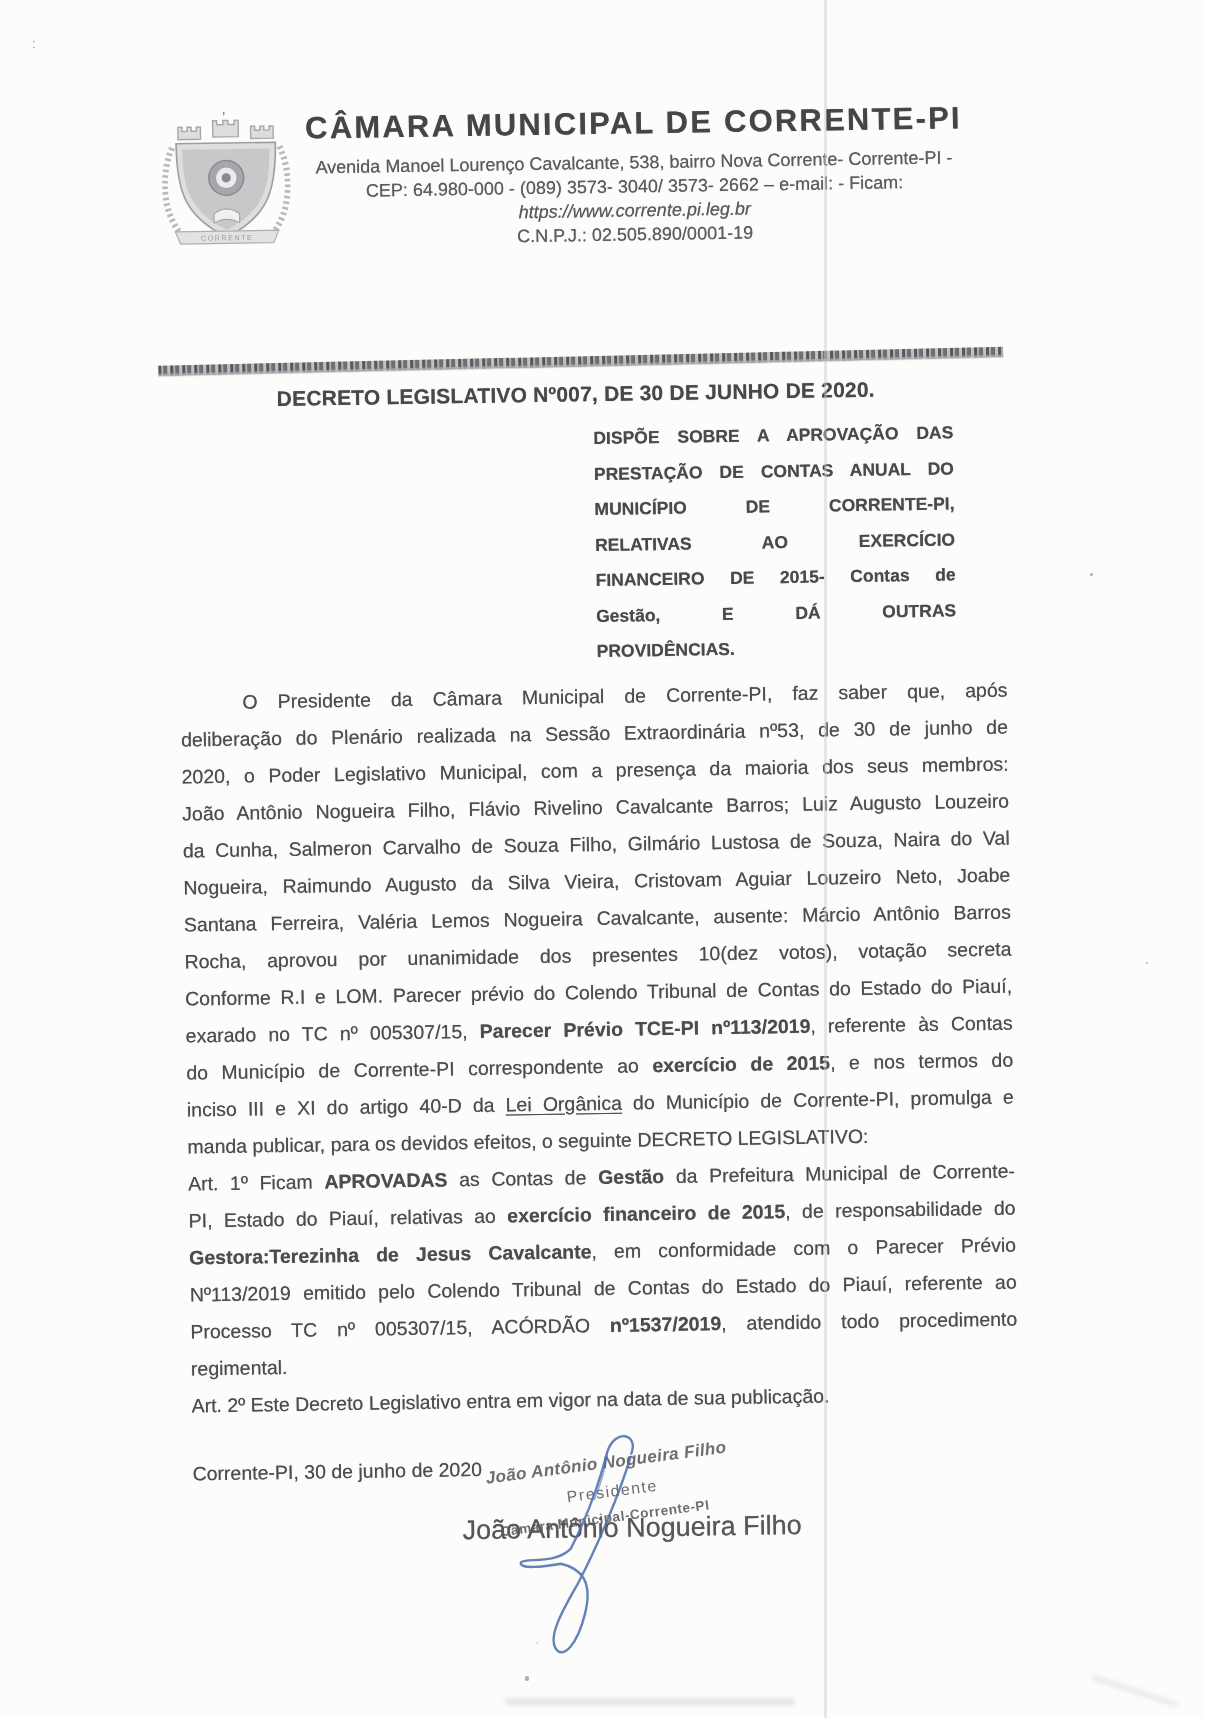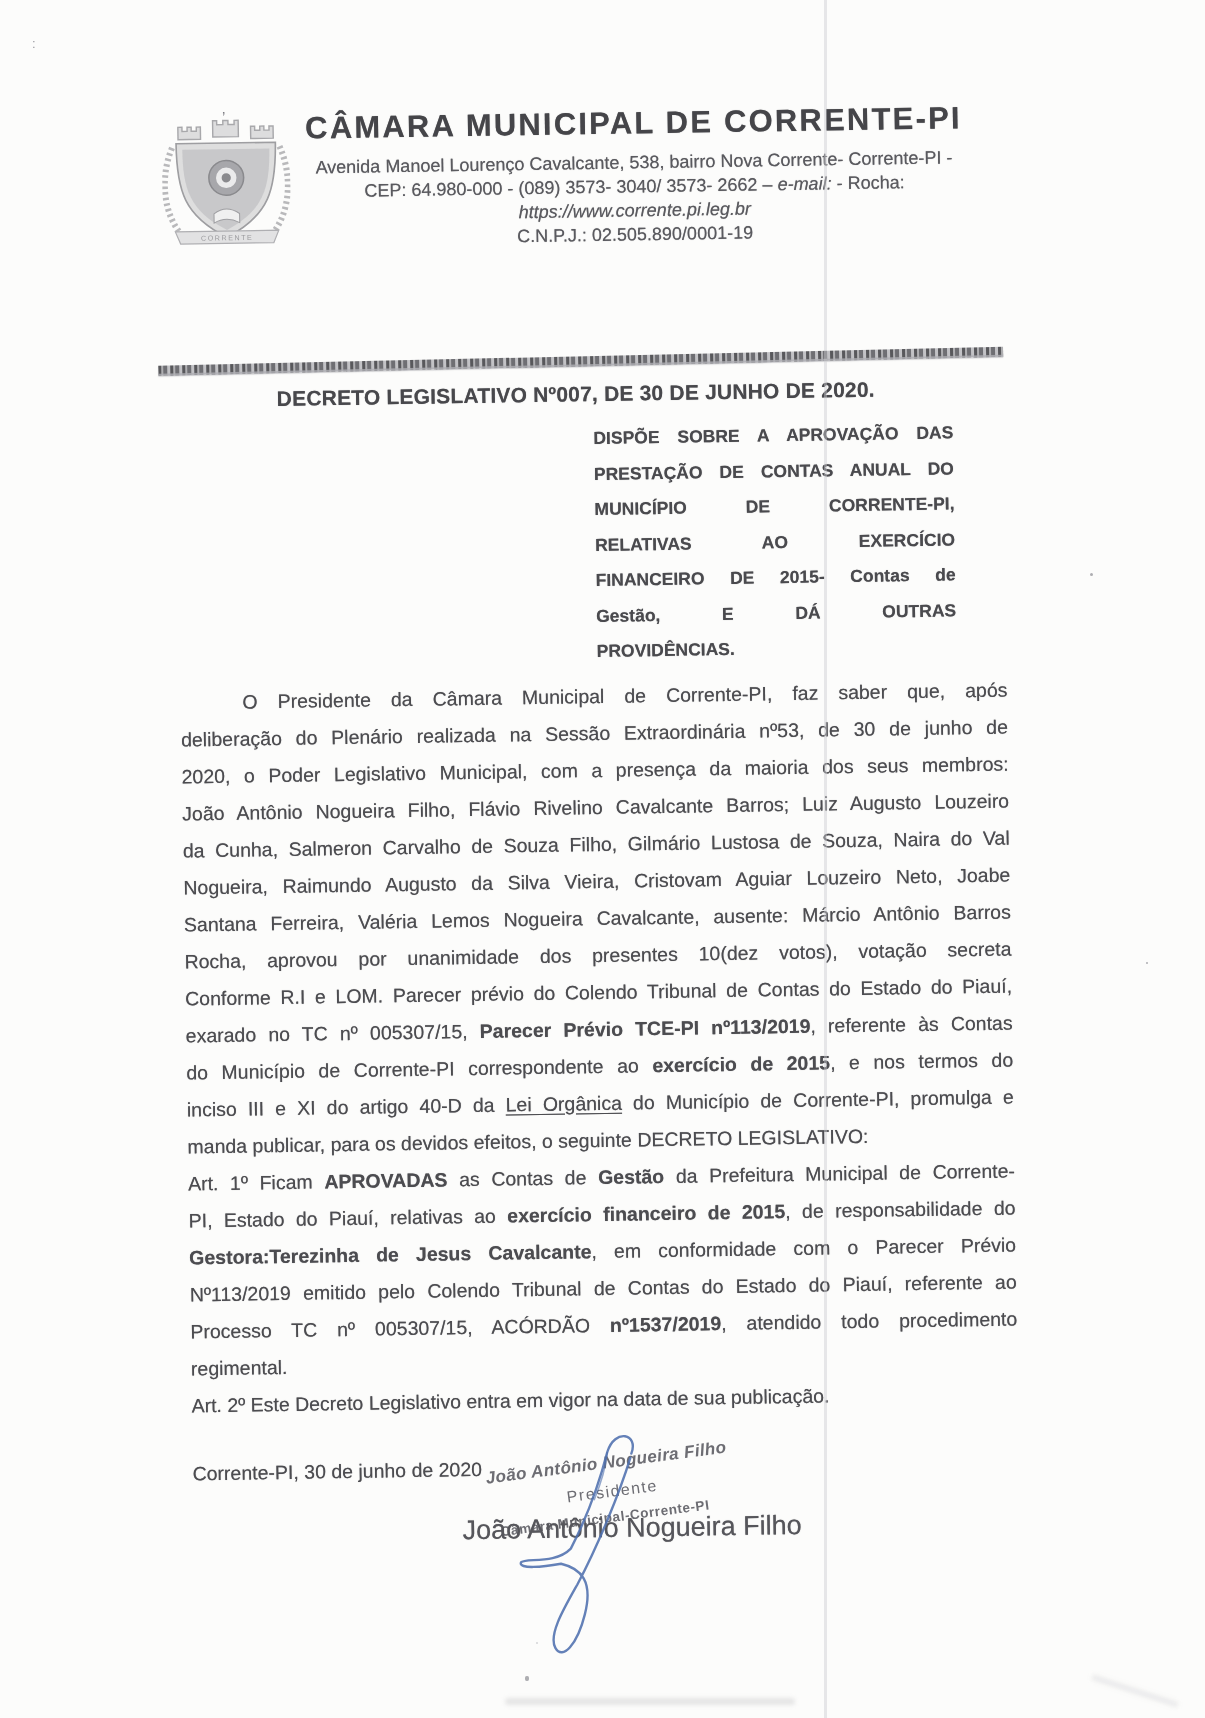--- a/index.html
+++ b/index.html
@@ -10,21 +10,21 @@
   }
   .page{position:absolute;inset:0;}
   .tilt{position:absolute;inset:0;transform:rotate(-0.9deg);transform-origin:602px 860px;}
   .scan-text{text-shadow:0 0 0.7px rgba(85,85,90,0.75);}
 
   
   .logo{position:absolute;left:173px;top:104px;width:128px;height:136px;opacity:.85;}
   .hdr-text{position:absolute;left:295px;top:106px;width:700px;text-align:center;color:#55555a;}
   .org-name{font-size:31px;font-weight:bold;letter-spacing:2.2px;color:#454549;white-space:nowrap;}
   .addr{font-size:18px;line-height:24px;margin-top:9px;color:#5a5a5f;}
-  .addr .it{font-style:italic;}
+  .addr .it{}
   .site{font-style:italic;}
 
   
   .divider{
     position:absolute;left:166px;top:356px;width:845px;height:8px;
     transform:rotate(-0.38deg);
     background:
       repeating-linear-gradient(90deg,
         rgba(70,70,74,.9) 0 3px, rgba(150,150,154,.75) 3px 5px,
         rgba(95,95,100,.9) 5px 9px, rgba(170,170,175,.7) 9px 12px);
@@ -96,21 +96,21 @@
 
         <path d="M12,118 L113,118 L108,130 L17,130 Z" fill="#dededf" stroke="#a2a2a6" stroke-width="1.2"></path>
         <text x="62.5" y="127" text-anchor="middle" font-size="7" letter-spacing="1.5" fill="#8a8a8e">CORRENTE</text>
       </svg>
     </div>
 
     <div class="hdr-text scan-text">
       <div class="org-name">CÂMARA MUNICIPAL DE CORRENTE-PI</div>
       <div class="addr">
         <div>Avenida Manoel Lourenço Cavalcante, 538, bairro Nova Corrente- Corrente-PI -</div>
-        <div><span>CEP: 64.980-000 - (089) 3573- 3040/ 3573- 2662 – </span><span class="it">e-mail:</span><span> - Rocha:</span></div>
+        <div><span>CEP: 64.980-000 - (089) 3573- 3040/ 3573- 2662 – </span><span class="it">e-mail:</span><span> - Ficam:</span></div>
         <div class="site">https://www.corrente.pi.leg.br</div>
         <div>C.N.P.J.: 02.505.890/0001-19</div>
       </div>
     </div>
 
     <div class="divider"></div>
 
     <div class="doc-title scan-text">DECRETO LEGISLATIVO Nº007, DE 30 DE JUNHO DE 2020.</div>
 
     <div class="summary scan-text">

